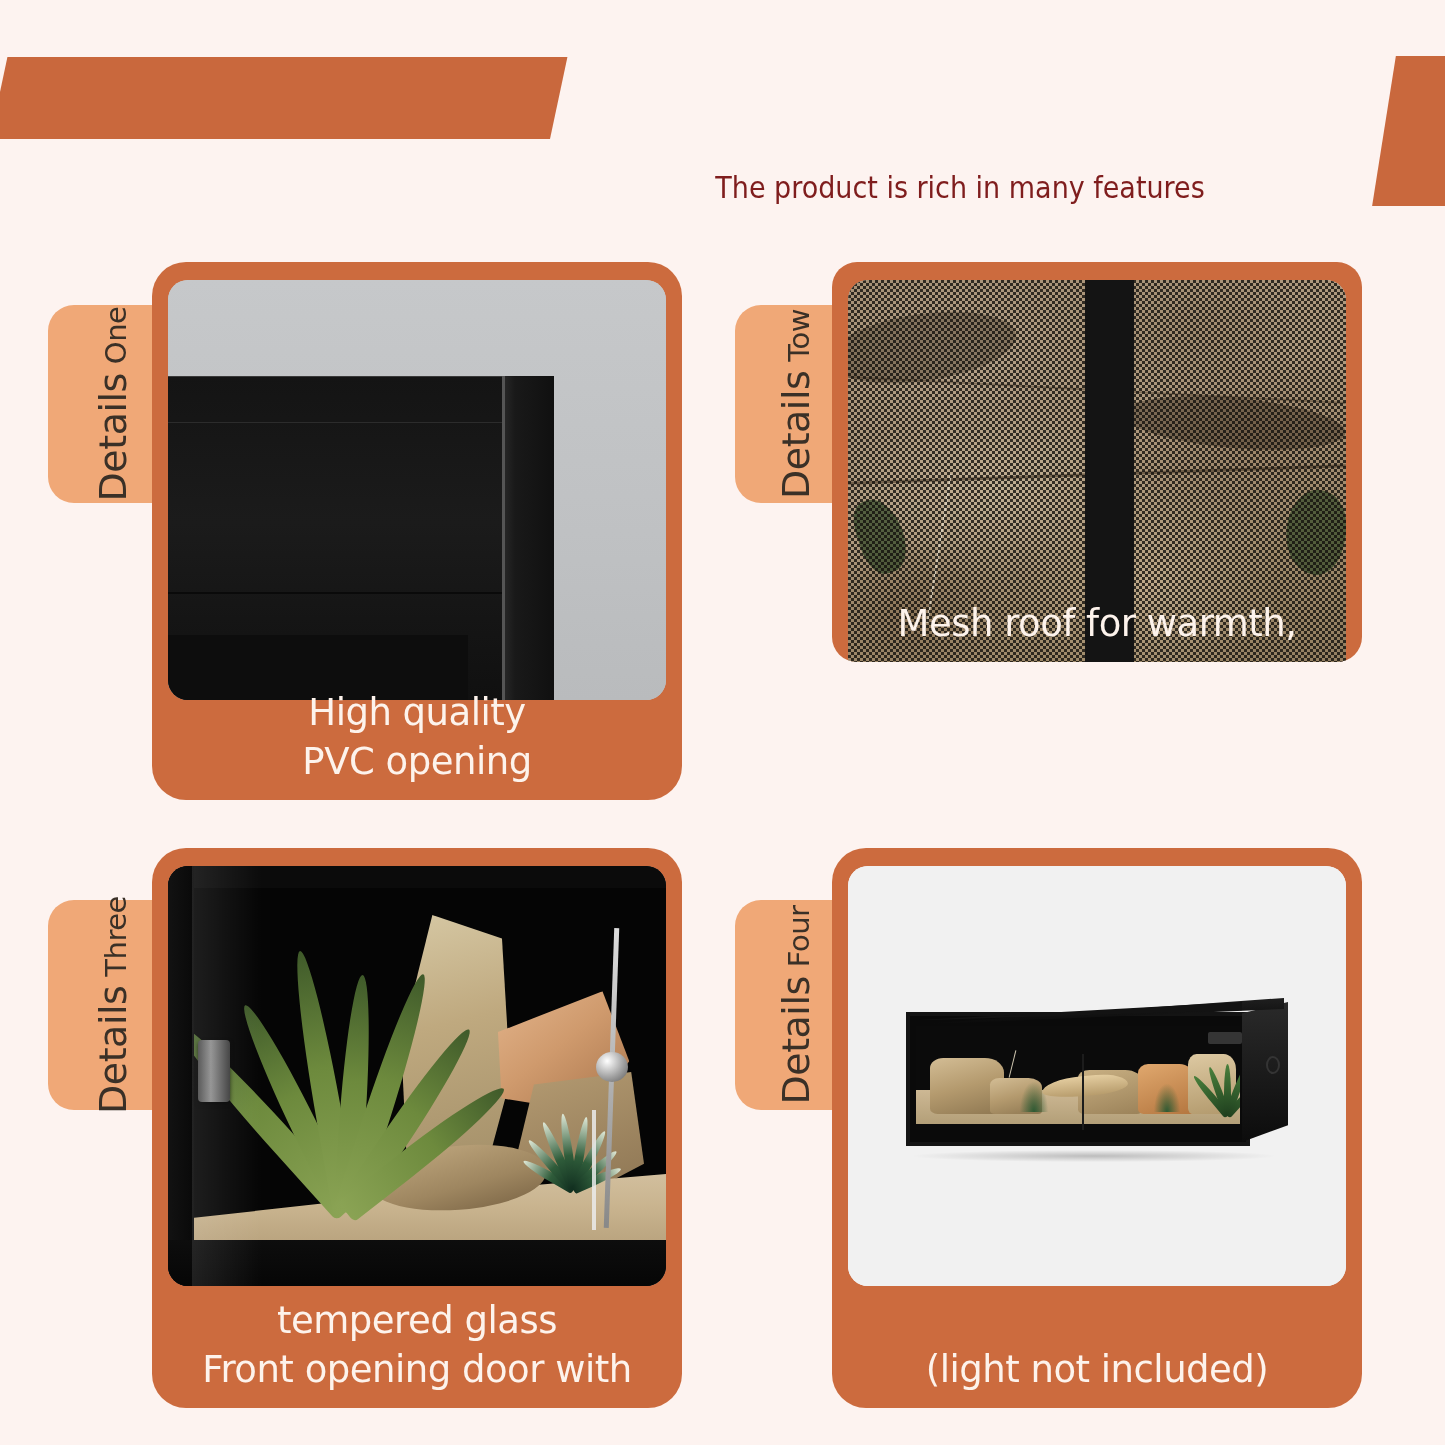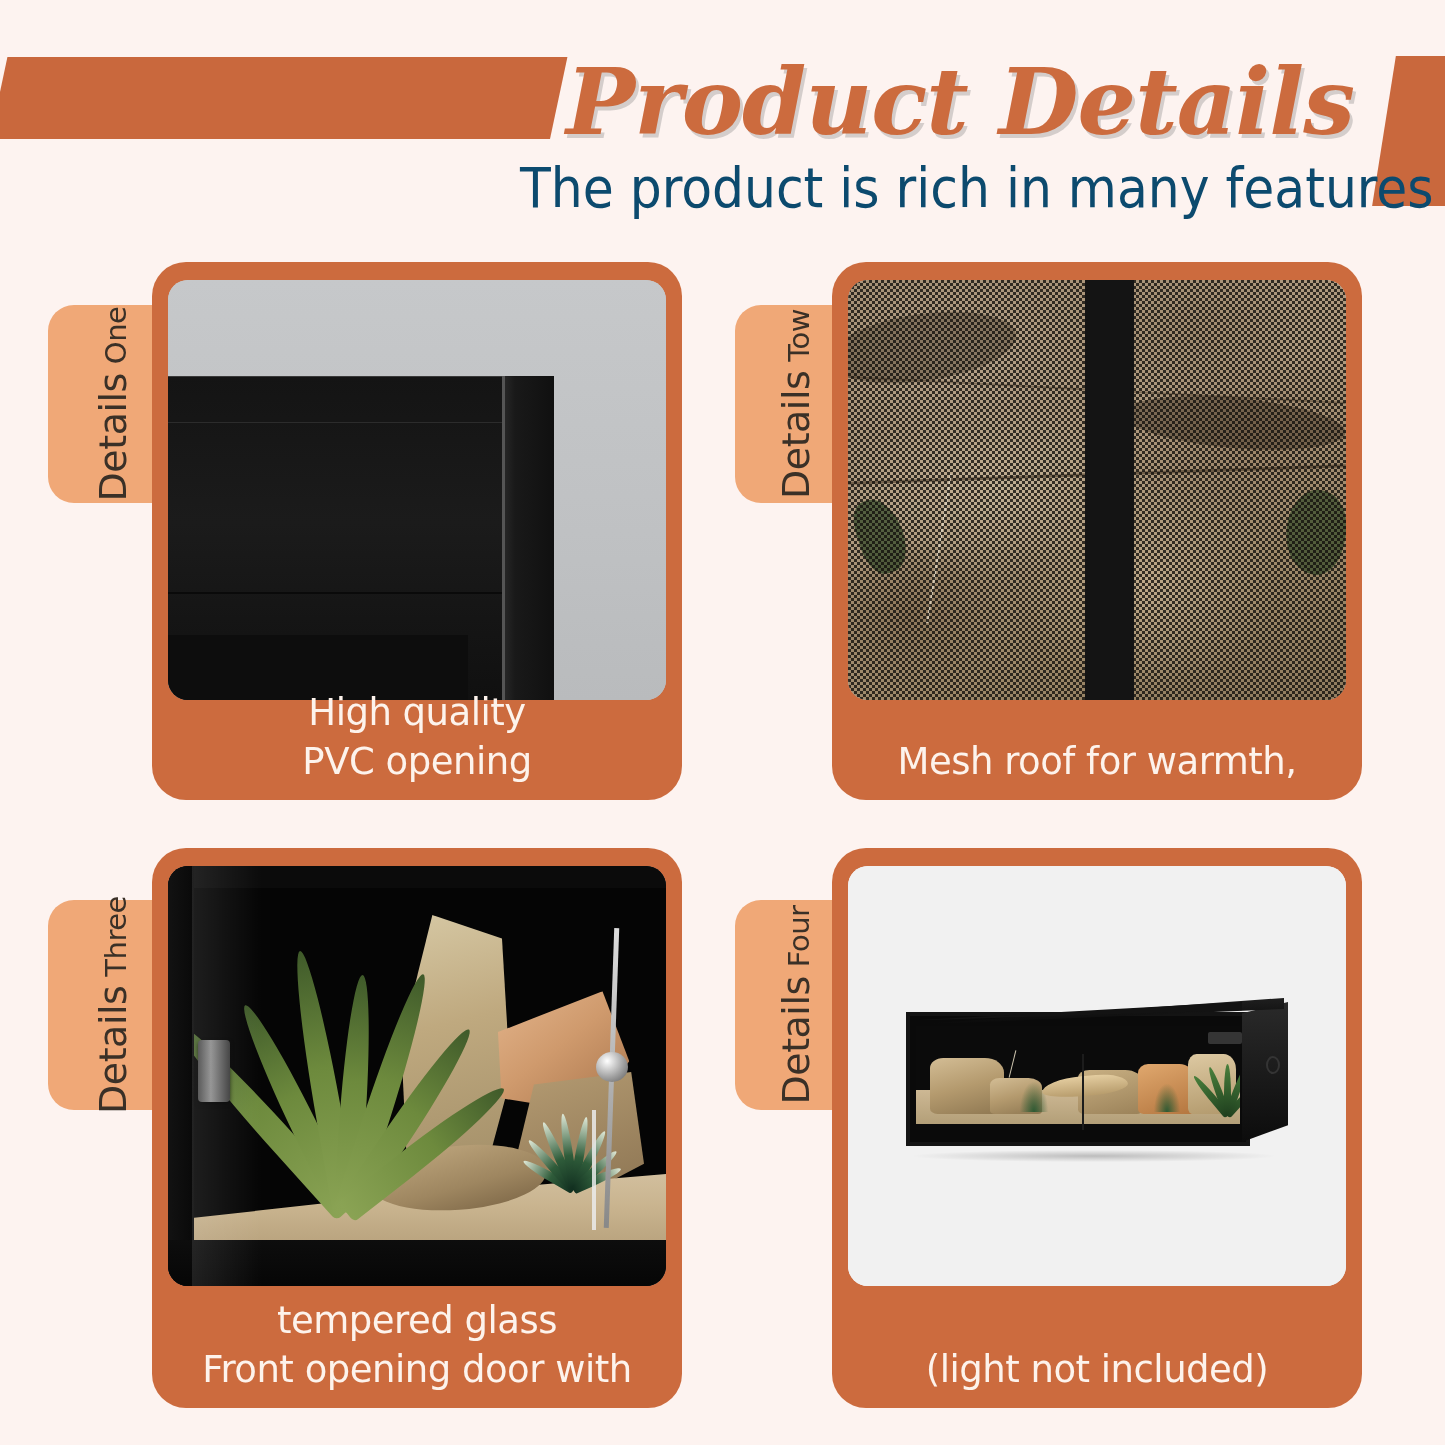--- a/index.html
+++ b/index.html
@@ -33,22 +33,22 @@
     font-size:92px; line-height:100px;
     letter-spacing:-1px;
     color:#CC6B3E;
     text-align:center;
     text-shadow:3px 4px 0 rgba(120,120,120,0.30);
     white-space:nowrap;
   }
   .subtitle {
     position:absolute; left:520px; top:162px; width:880px;
     font-family:"DejaVu Sans Condensed","Liberation Sans", sans-serif;
-    font-size:56px; line-height:52px;
-    color:#0c4a6e;
+    font-size:30px; line-height:52px;
+    color:#7f1d1d;
     text-align:center;
     white-space:nowrap;
   }
 
   
   .card {
     position:absolute;
     background:#CC6B3E;
     border-radius:34px;
     overflow:hidden;
@@ -69,21 +69,21 @@
     font-size:37px;
     line-height:49px;
     font-weight:500;
     letter-spacing:-0.5px;
     padding:0 8px;
   }
 
   
   #card-1 { left:152px; top:262px; width:530px; height:538px; }
   #card-1 .card-photo { width:498px; height:420px; }
-  #card-2 { left:832px; top:262px; width:530px; height:538px; }
+  #card-2 { left:832px; top:262px; width:530px; height:400px;border-radius:25px; }
   #card-2 .card-photo { width:498px; height:420px; }
   #card-3 { left:152px; top:848px; width:530px; height:560px; }
   #card-3 .card-photo { width:498px; height:420px; }
   #card-4 { left:832px; top:848px; width:530px; height:560px; }
   #card-4 .card-photo { width:498px; height:420px; background:#EFEFEF; }
 
   
   .tab {
     position:absolute;
     background:#F0A877;
@@ -315,21 +315,20 @@
     position:absolute; left:66px; top:284px; width:360px; height:12px;
     background:radial-gradient(ellipse at 50% 50%, rgba(0,0,0,.22), rgba(0,0,0,0) 72%);
   }
 </style>
 </head>
 <body>
 
 <div class="header">
   <div class="bar-left"></div>
   <div class="bar-right"></div>
-  <div class="title">Product Details</div>
   <div class="subtitle">The product is rich in many features</div>
 </div>
 
 <div class="tab" id="tab-1">
   <div class="tab-inner">
     <span class="tab-word">Details</span>
     <span class="tab-num">One</span>
   </div>
 </div>
 

